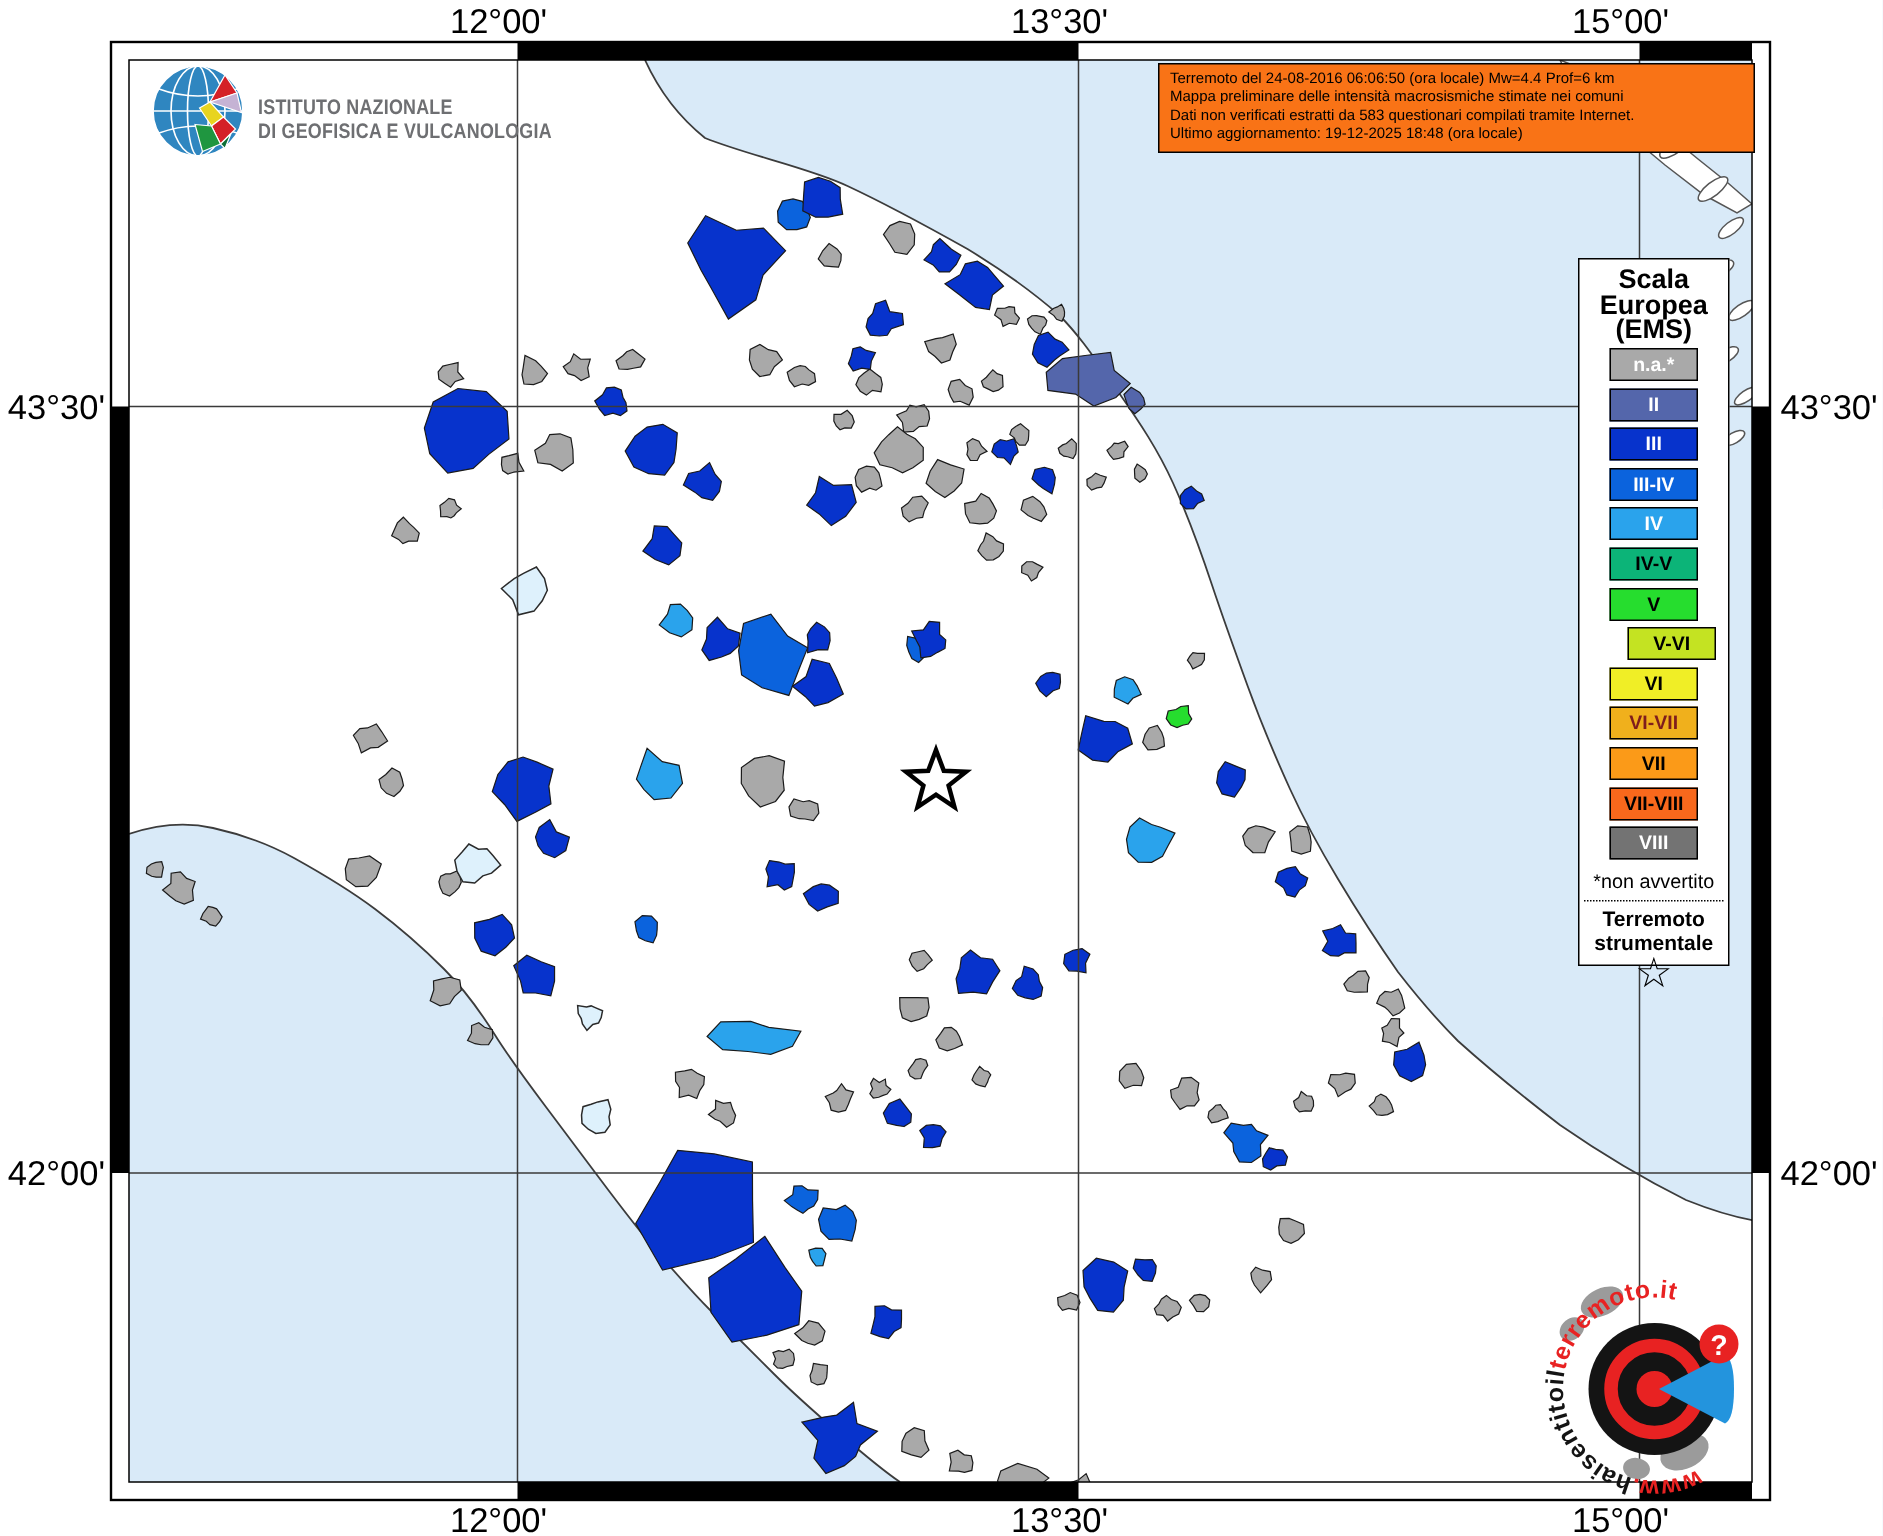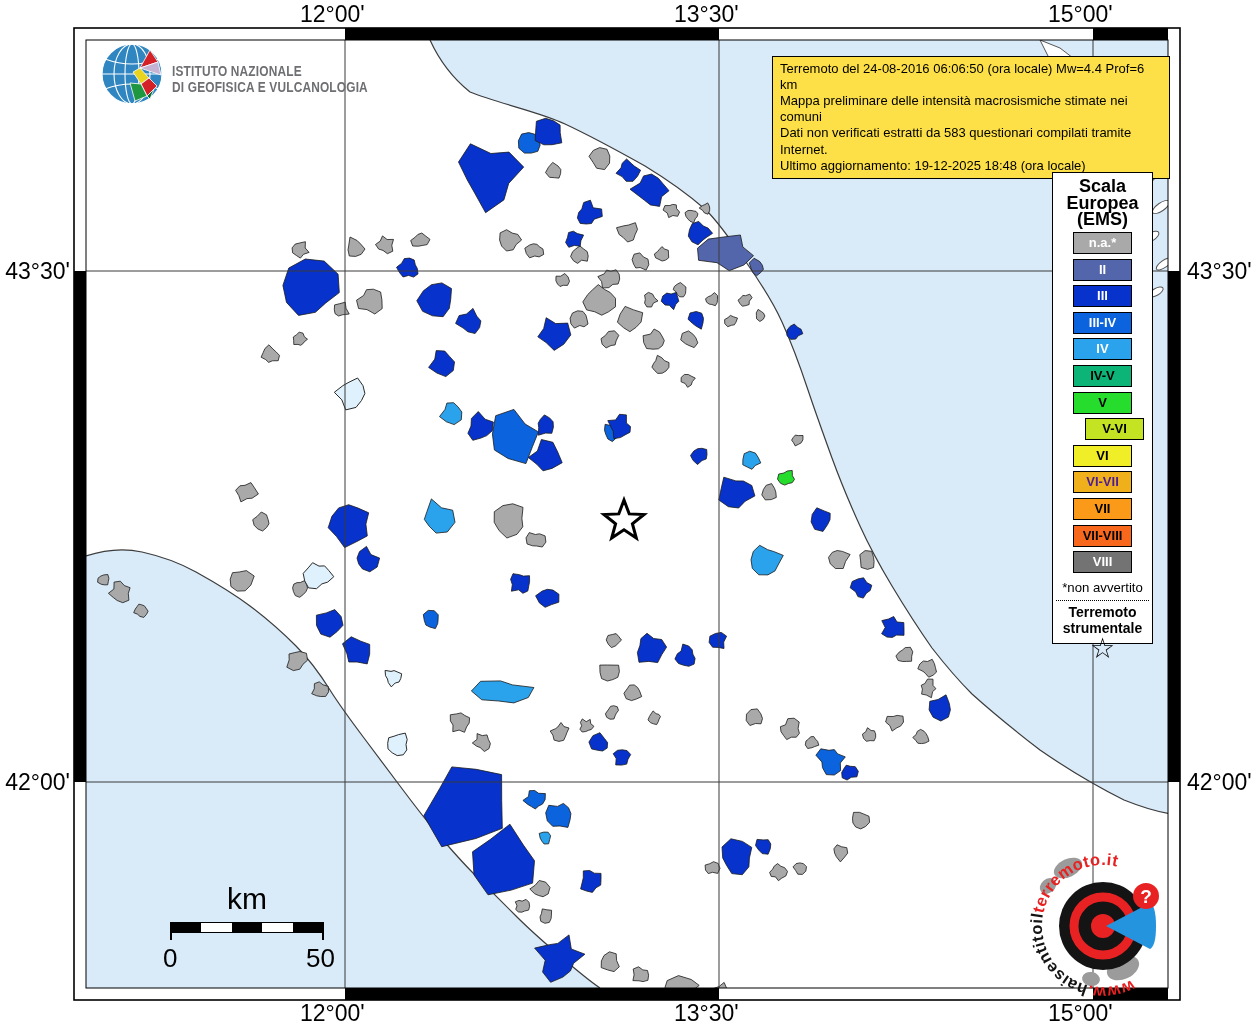--- a/index.html
+++ b/index.html
@@ -2,22 +2,22 @@
 <html><head>
 <meta charset="utf-8">
 <style>
   html,body{margin:0;padding:0;background:#ffffff;}
   body{font-family:"Liberation Sans","DejaVu Sans",sans-serif;}
   #screen{position:relative;width:1255px;height:1024px;background:#ffffff;overflow:hidden;border-radius:28px;}
   .abs{position:absolute;}
   .axis-label{position:absolute;font-size:23px;color:#000;white-space:nowrap;}
   .axis-left{width:90px;text-align:right;}
   
-  #info-box{position:absolute;left:772px;top:42px;width:382px;background:#fde047;
-    border:1.4px solid #000;padding:4px 7px;font-size:13px;line-height:1.24;color:#000;margin-top:14px;}
+  #info-box{position:absolute;left:772px;top:42px;width:382px;background:#f97316;
+    border:1.4px solid #000;padding:4px 7px;font-size:10px;line-height:1.24;color:#000;}
   
   #ingv-text{position:absolute;left:172px;top:63px;color:#6e6f72;font-weight:bold;
     font-size:14px;line-height:16px;transform:scaleX(0.85);transform-origin:left top;
     letter-spacing:0.2px;white-space:nowrap;}
   
   #legend{position:absolute;left:1052px;top:172px;width:101px;height:472px;background:#fff;
     border:1.4px solid #000;text-align:center;box-sizing:border-box;padding-top:5px;}
   .legend-title{font-weight:bold;font-size:18px;line-height:16.5px;color:#000;}
   .swatch{width:57px;height:20px;margin:4.6px auto 0 auto;border:1.3px solid #000;
     font-size:13px;font-weight:bold;line-height:20px;text-align:center;box-sizing:content-box;}
@@ -317,46 +317,32 @@
     <div id="legend-swatches">
         <div class="swatch" style="background: rgb(169, 169, 169); color: rgb(255, 255, 255);">n.a.*</div>
         <div class="swatch" style="background: rgb(84, 102, 171); color: rgb(255, 255, 255);">II</div>
         <div class="swatch" style="background: rgb(7, 51, 204); color: rgb(255, 255, 255);">III</div>
         <div class="swatch" style="background: rgb(11, 99, 221); color: rgb(255, 255, 255);">III-IV</div>
         <div class="swatch" style="background: rgb(42, 163, 236); color: rgb(255, 255, 255);">IV</div>
         <div class="swatch" style="background: rgb(12, 180, 120); color: rgb(0, 0, 0);">IV-V</div>
         <div class="swatch" style="background: rgb(38, 221, 46); color: rgb(0, 0, 0);">V</div>
         <div class="swatch" style="background: rgb(196, 227, 34); color: rgb(0, 0, 0); margin-left: 32px;">V-VI</div>
         <div class="swatch" style="background: rgb(240, 238, 38); color: rgb(0, 0, 0);">VI</div>
-        <div class="swatch" style="background: rgb(240, 176, 28); color: #4c1d95;">VI-VII</div>
+        <div class="swatch" style="background: rgb(240, 176, 28); color: #7f1d1d;">VI-VII</div>
         <div class="swatch" style="background: rgb(251, 154, 24); color: rgb(0, 0, 0);">VII</div>
         <div class="swatch" style="background: rgb(248, 104, 28); color: rgb(0, 0, 0);">VII-VIII</div>
         <div class="swatch" style="background: #737373; color: rgb(255, 255, 255);">VIII</div>
       </div>
     <div class="legend-foot">*non avvertito</div>
     <div class="legend-div"></div>
     <div class="legend-epi">Terremoto</div>
     <div class="legend-epi">strumentale</div>
     <div class="legend-star">☆</div>
   </div>
 
-  <div id="scalebar">
-    <div class="km">km</div>
-    <div id="sb-bar">
-      <div class="seg" style="background:#000"></div>
-      <div class="seg" style="background:#fff"></div>
-      <div class="seg" style="background:#000"></div>
-      <div class="seg" style="background:#fff"></div>
-      <div class="seg" style="background:#000"></div>
-      <div class="sb-tick" style="left:-1px;"></div>
-      <div class="sb-tick" style="right:-1px;"></div>
-      <span class="sb-num" style="left:-8px;">0</span>
-      <span class="sb-num" style="right:-12px;">50</span>
-    </div>
-  </div>
 
   <svg class="abs" style="left:1028px;top:848px" width="152" height="152" viewBox="0 0 152 152">
     <defs>
       <path id="wm-circle" d="M105.5,130.8 A61,61 0 0 1 44.5,130.8 A61,61 0 1 1 105.5,130.8" fill="none"></path>
     </defs>
     <g fill="#9b9b9b">
       <ellipse cx="40" cy="20" rx="15" ry="9" transform="rotate(-25 40 20)"></ellipse>
       <ellipse cx="20" cy="38" rx="9" ry="7" transform="rotate(-40 20 38)"></ellipse>
       <ellipse cx="95" cy="120" rx="17" ry="11" transform="rotate(-25 95 120)"></ellipse>
       <ellipse cx="63" cy="131" rx="9" ry="7" transform="rotate(10 63 131)"></ellipse>

